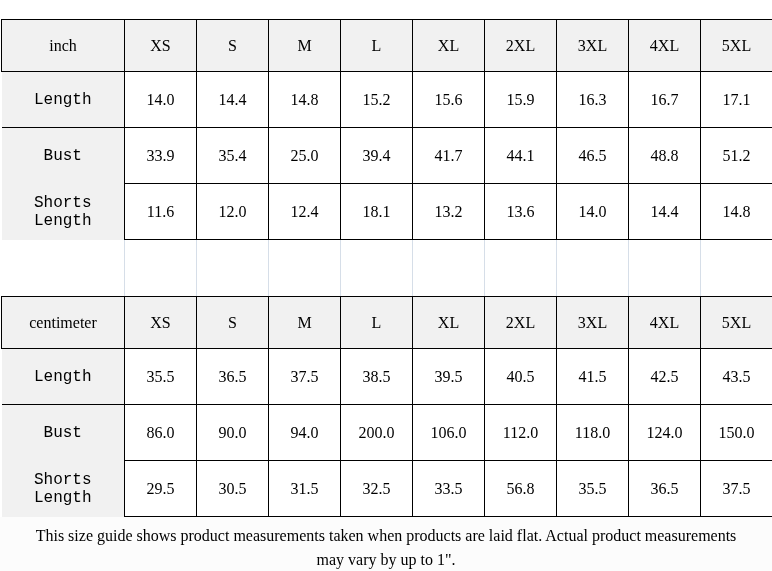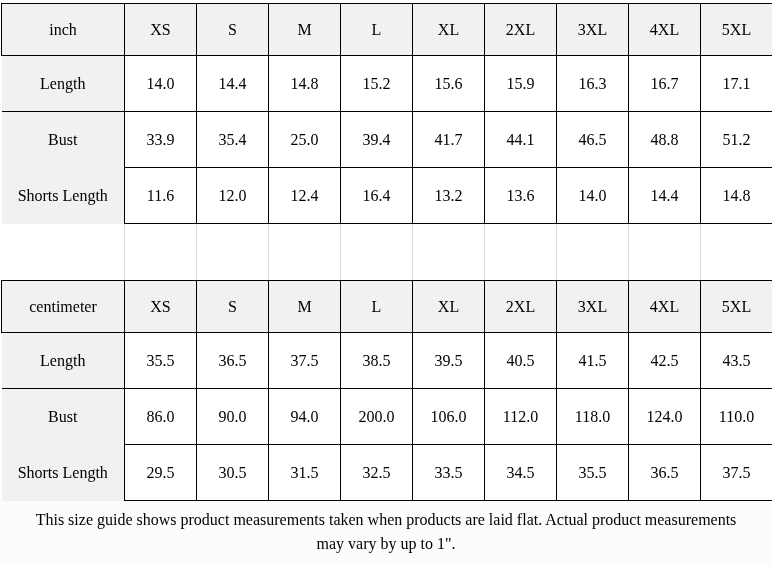--- a/index.html
+++ b/index.html
@@ -11,37 +11,37 @@
     overflow: hidden;
   }
   .sheet { position: relative; width: 772px; height: 571px; }
 
   .size-table {
     border-collapse: collapse;
     table-layout: fixed;
     width: 771px;
     margin-left: 1px;
   }
-  .size-table.first { margin-top: 3px; }
+  .size-table.first { margin-top: 19px; }
   col.c-label { width: 123px; }
   col.c-size  { width: 72px; }
 
   .size-table th, .size-table td {
     border: 1px solid #000000;
     text-align: center;
     vertical-align: middle;
     font-weight: normal;
     font-size: 16px;
     padding: 0;
     background: #ffffff;
     overflow: hidden;
   }
   .size-table thead th { height: 51px; background: #f1f1f1; }
   .size-table tbody td { height: 55px; }
-  .size-table tbody td.label { background: #f1f1f1; }
+  .size-table tbody td.label { background: #f1f1f1; font-family: Liberation Mono, monospace; }
 
   
   .size-table tbody td.label { border-left-style: hidden; }
   .size-table tbody tr:nth-child(2) td.label { border-bottom-style: hidden; }
   .size-table tbody tr:nth-child(3) td.label { border-top-style: hidden; border-bottom-style: hidden; }
 
   
   .table-gap { position: relative; height: 56px; background: #ffffff; }
   .table-gap .gap-lines {
     position: absolute; top: 0; bottom: 0; left: 124px; right: 0;
@@ -105,21 +105,21 @@
           <td>44.1</td>
           <td>46.5</td>
           <td>48.8</td>
           <td>51.2</td>
         </tr>
         <tr>
           <td class="label">Shorts Length</td>
           <td>11.6</td>
           <td>12.0</td>
           <td>12.4</td>
-          <td>16.4</td>
+          <td>18.1</td>
           <td>13.2</td>
           <td>13.6</td>
           <td>14.0</td>
           <td>14.4</td>
           <td>14.8</td>
         </tr>
       </tbody>
   </table>
 
   <div class="table-gap">
@@ -161,30 +161,30 @@
         <tr>
           <td class="label">Bust</td>
           <td>86.0</td>
           <td>90.0</td>
           <td>94.0</td>
           <td>200.0</td>
           <td>106.0</td>
           <td>112.0</td>
           <td>118.0</td>
           <td>124.0</td>
-          <td>110.0</td>
+          <td>150.0</td>
         </tr>
         <tr>
           <td class="label">Shorts Length</td>
           <td>29.5</td>
           <td>30.5</td>
           <td>31.5</td>
           <td>32.5</td>
           <td>33.5</td>
-          <td>34.5</td>
+          <td>56.8</td>
           <td>35.5</td>
           <td>36.5</td>
           <td>37.5</td>
         </tr>
       </tbody>
   </table>
 
   <div class="note">
     <div>This size guide shows product measurements taken when products are laid flat. Actual product measurements</div>
     <div>may vary by up to 1".</div>

